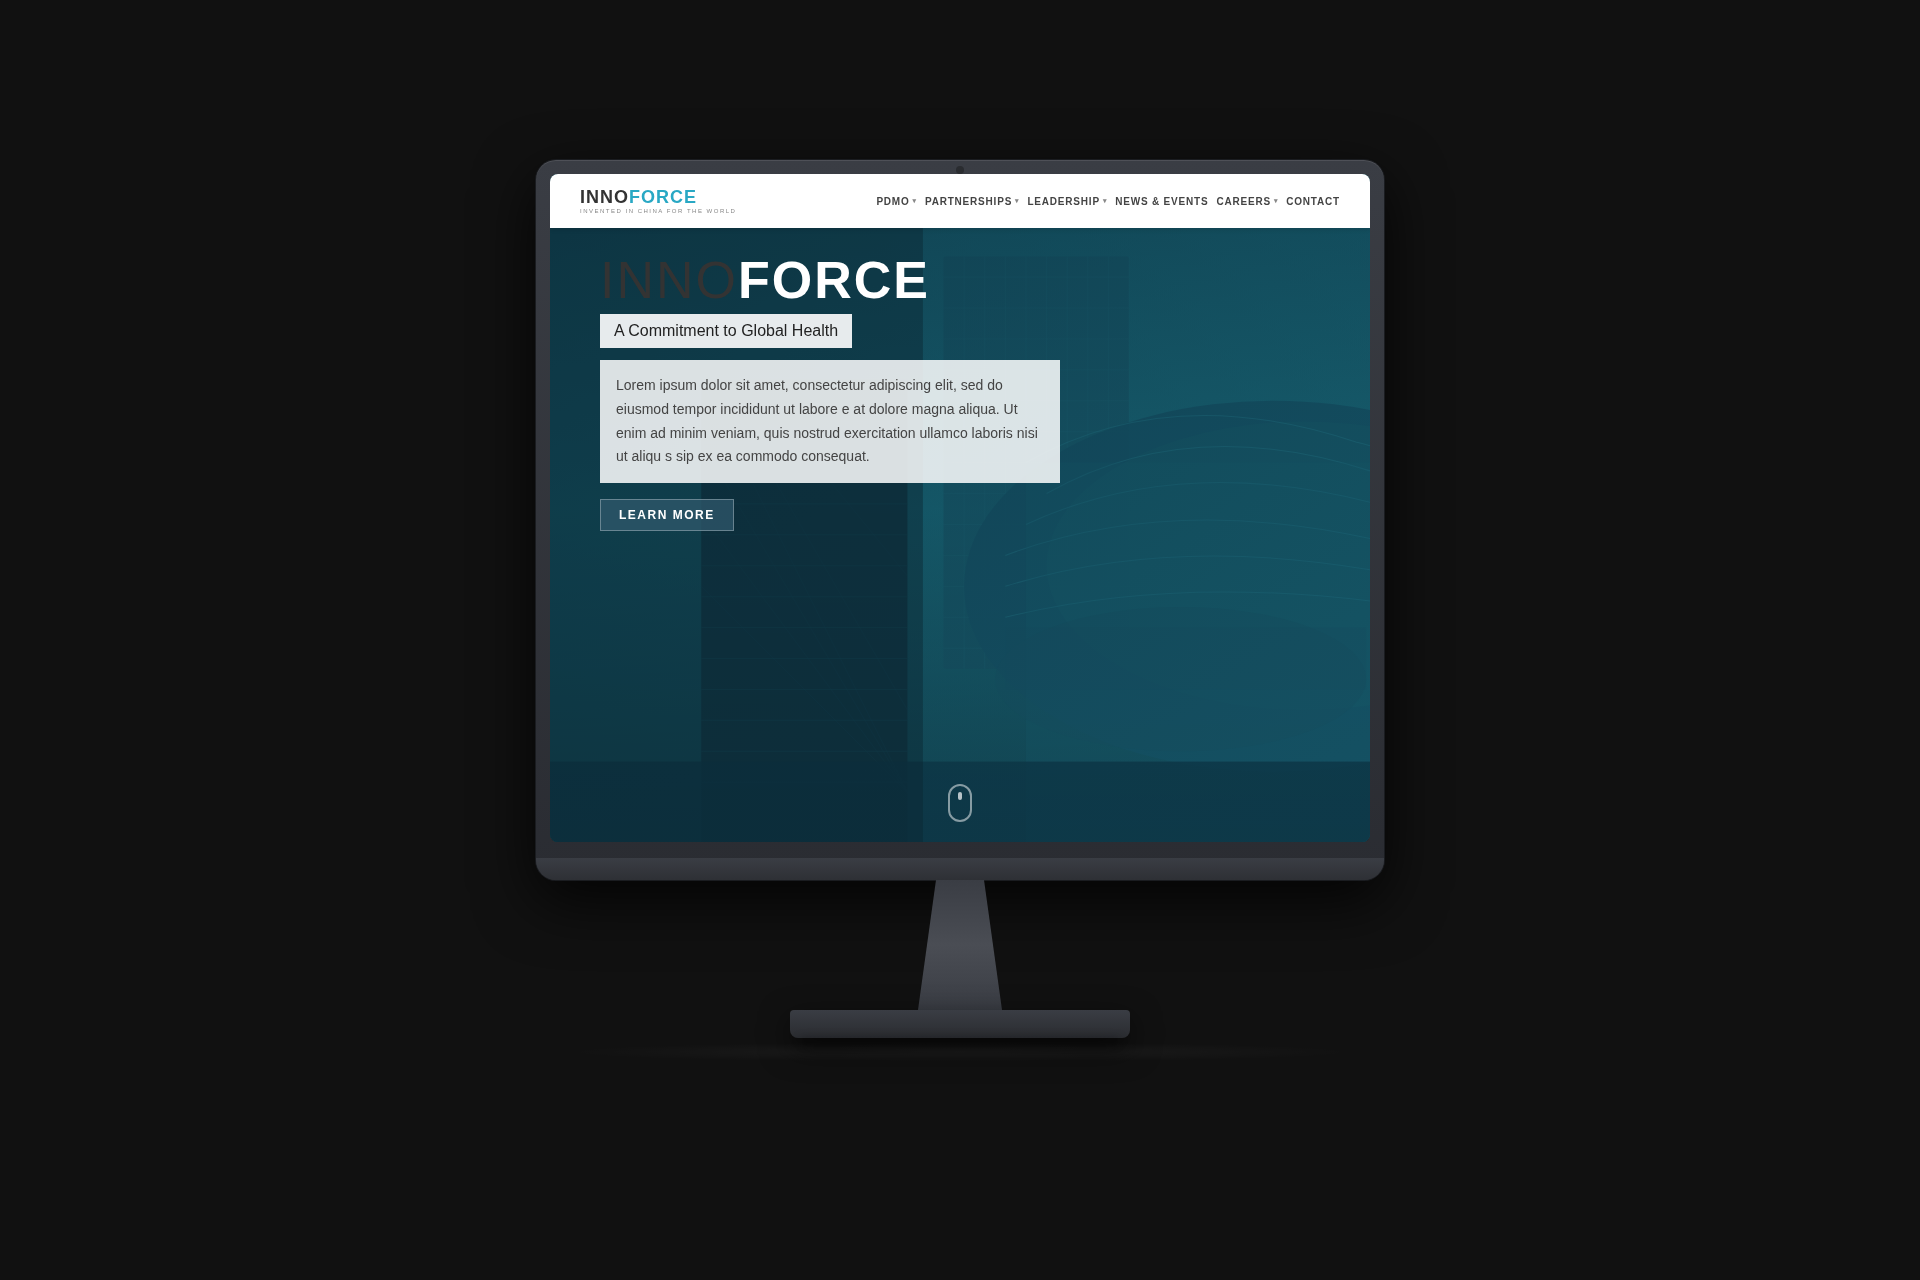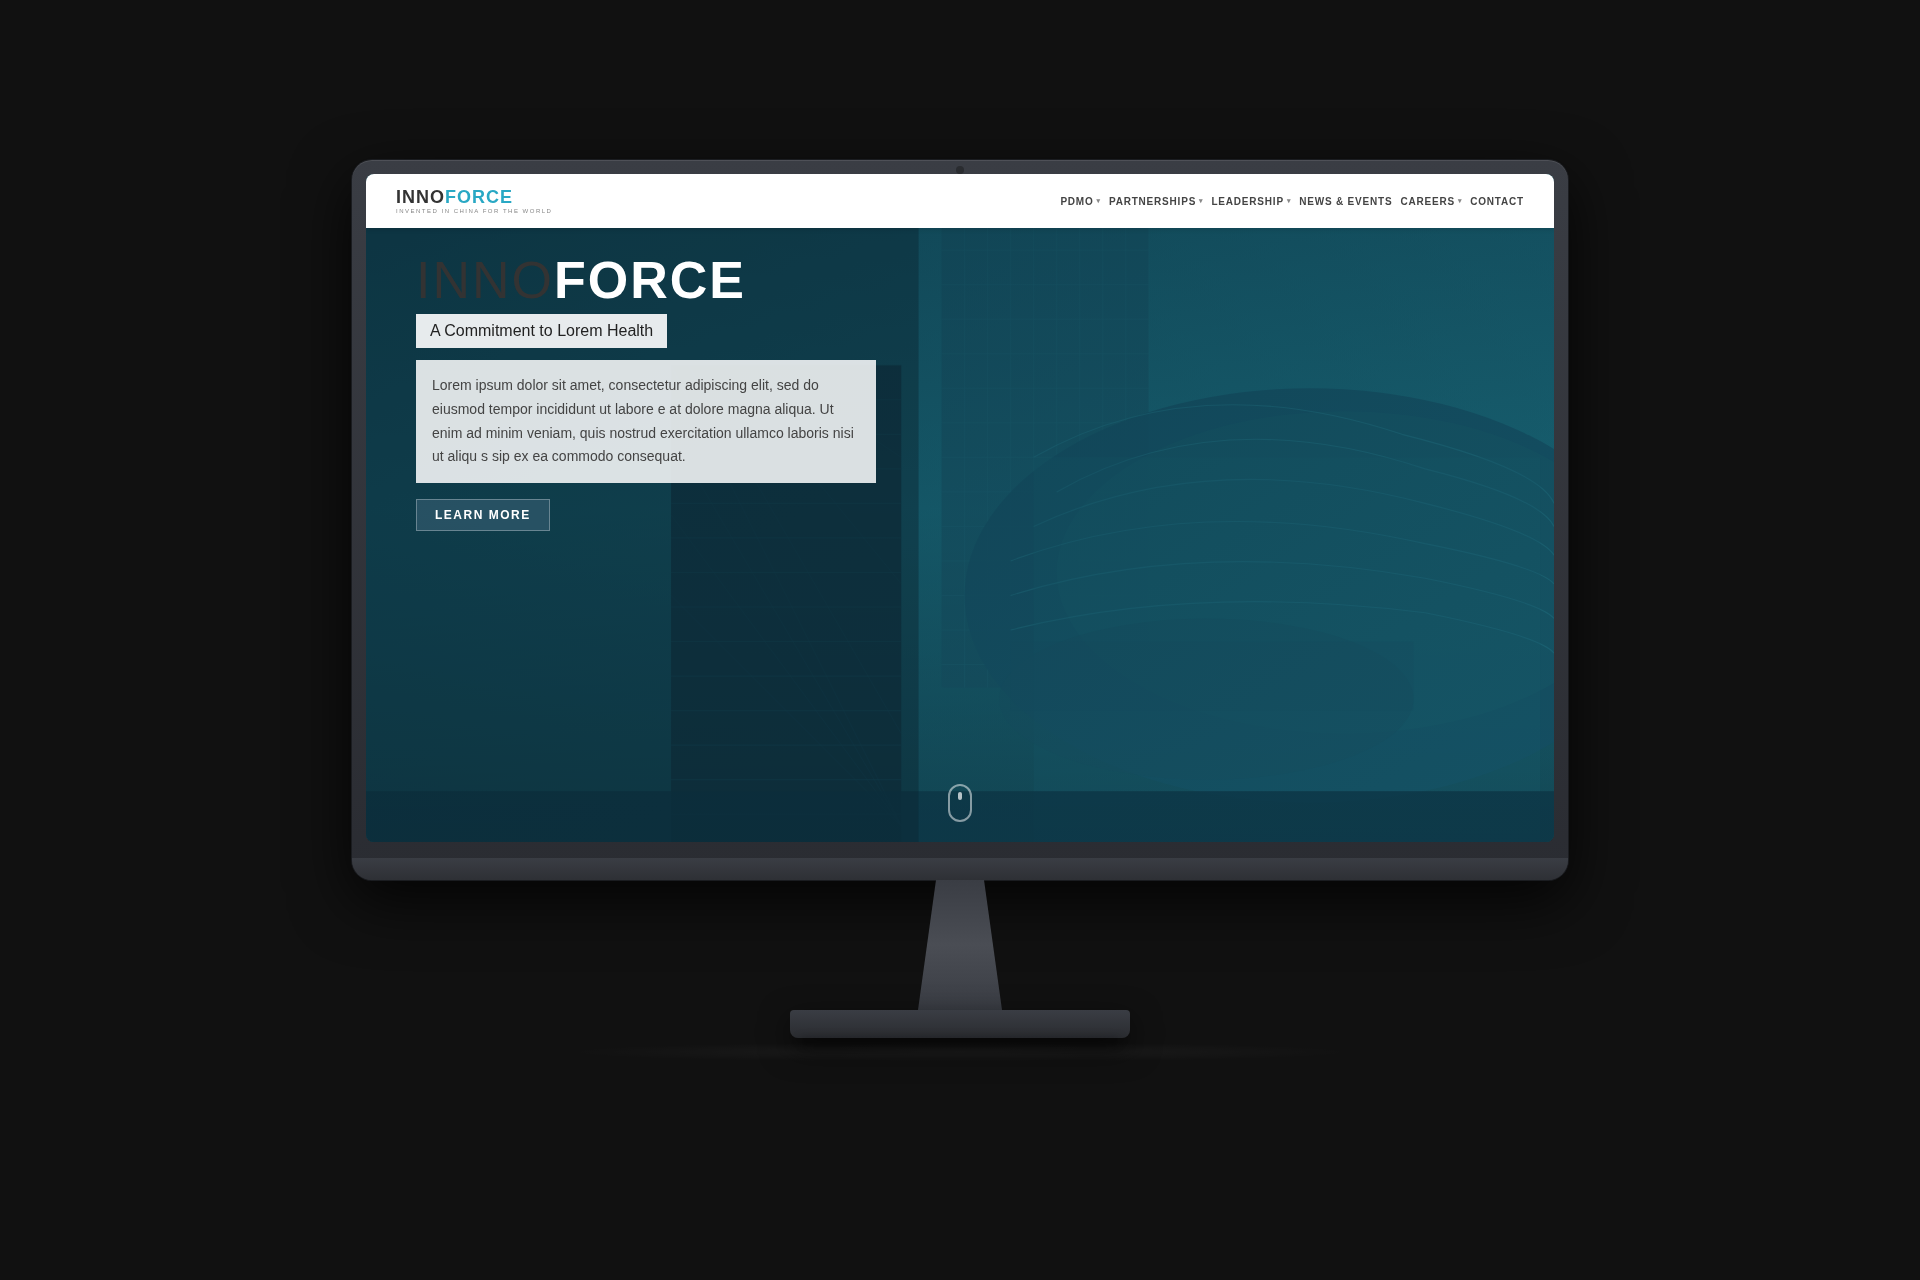--- a/index.html
+++ b/index.html
@@ -20,21 +20,21 @@
       width: 1060px;
       height: 960px;
       display: flex;
       flex-direction: column;
       align-items: center;
     }
 
     
     .monitor {
       position: relative;
-      width: 1216px;
+      width: 848px;
       height: 720px;
     }
 
     .monitor-outer {
       position: absolute;
       top: 0; left: 0; right: 0; bottom: 0;
       background: linear-gradient(180deg, #3a3d44 0%, #2a2c32 100%);
       border-radius: 20px;
       padding: 14px 14px 38px 14px;
       box-shadow:
@@ -433,21 +433,21 @@
                 <span>CONTACT</span>
               </div>
             </div>
           </nav>
 
           <div class="hero-content">
             <div class="hero-title">
               <span class="logo-inno">INNO</span><span class="hero-title-bold">FORCE</span>
             </div>
             <div class="hero-subtitle-box">
-              <span class="hero-subtitle">A Commitment to Lorem Health</span>
+              <span class="hero-subtitle">A Commitment to Global Health</span>
             </div>
             <div class="hero-desc-box">
               <p class="hero-desc">Lorem ipsum dolor sit amet, consectetur adipiscing elit, sed do eiusmod tempor incididunt ut labore e at dolore magna aliqua. Ut enim ad minim veniam, quis nostrud exercitation ullamco laboris nisi ut aliqu s sip ex ea commodo consequat.</p>
             </div>
             <div class="learn-more-btn">LEARN MORE</div>
           </div>
 
           <div class="scroll-indicator">
             <div class="scroll-dot"></div>
           </div>

